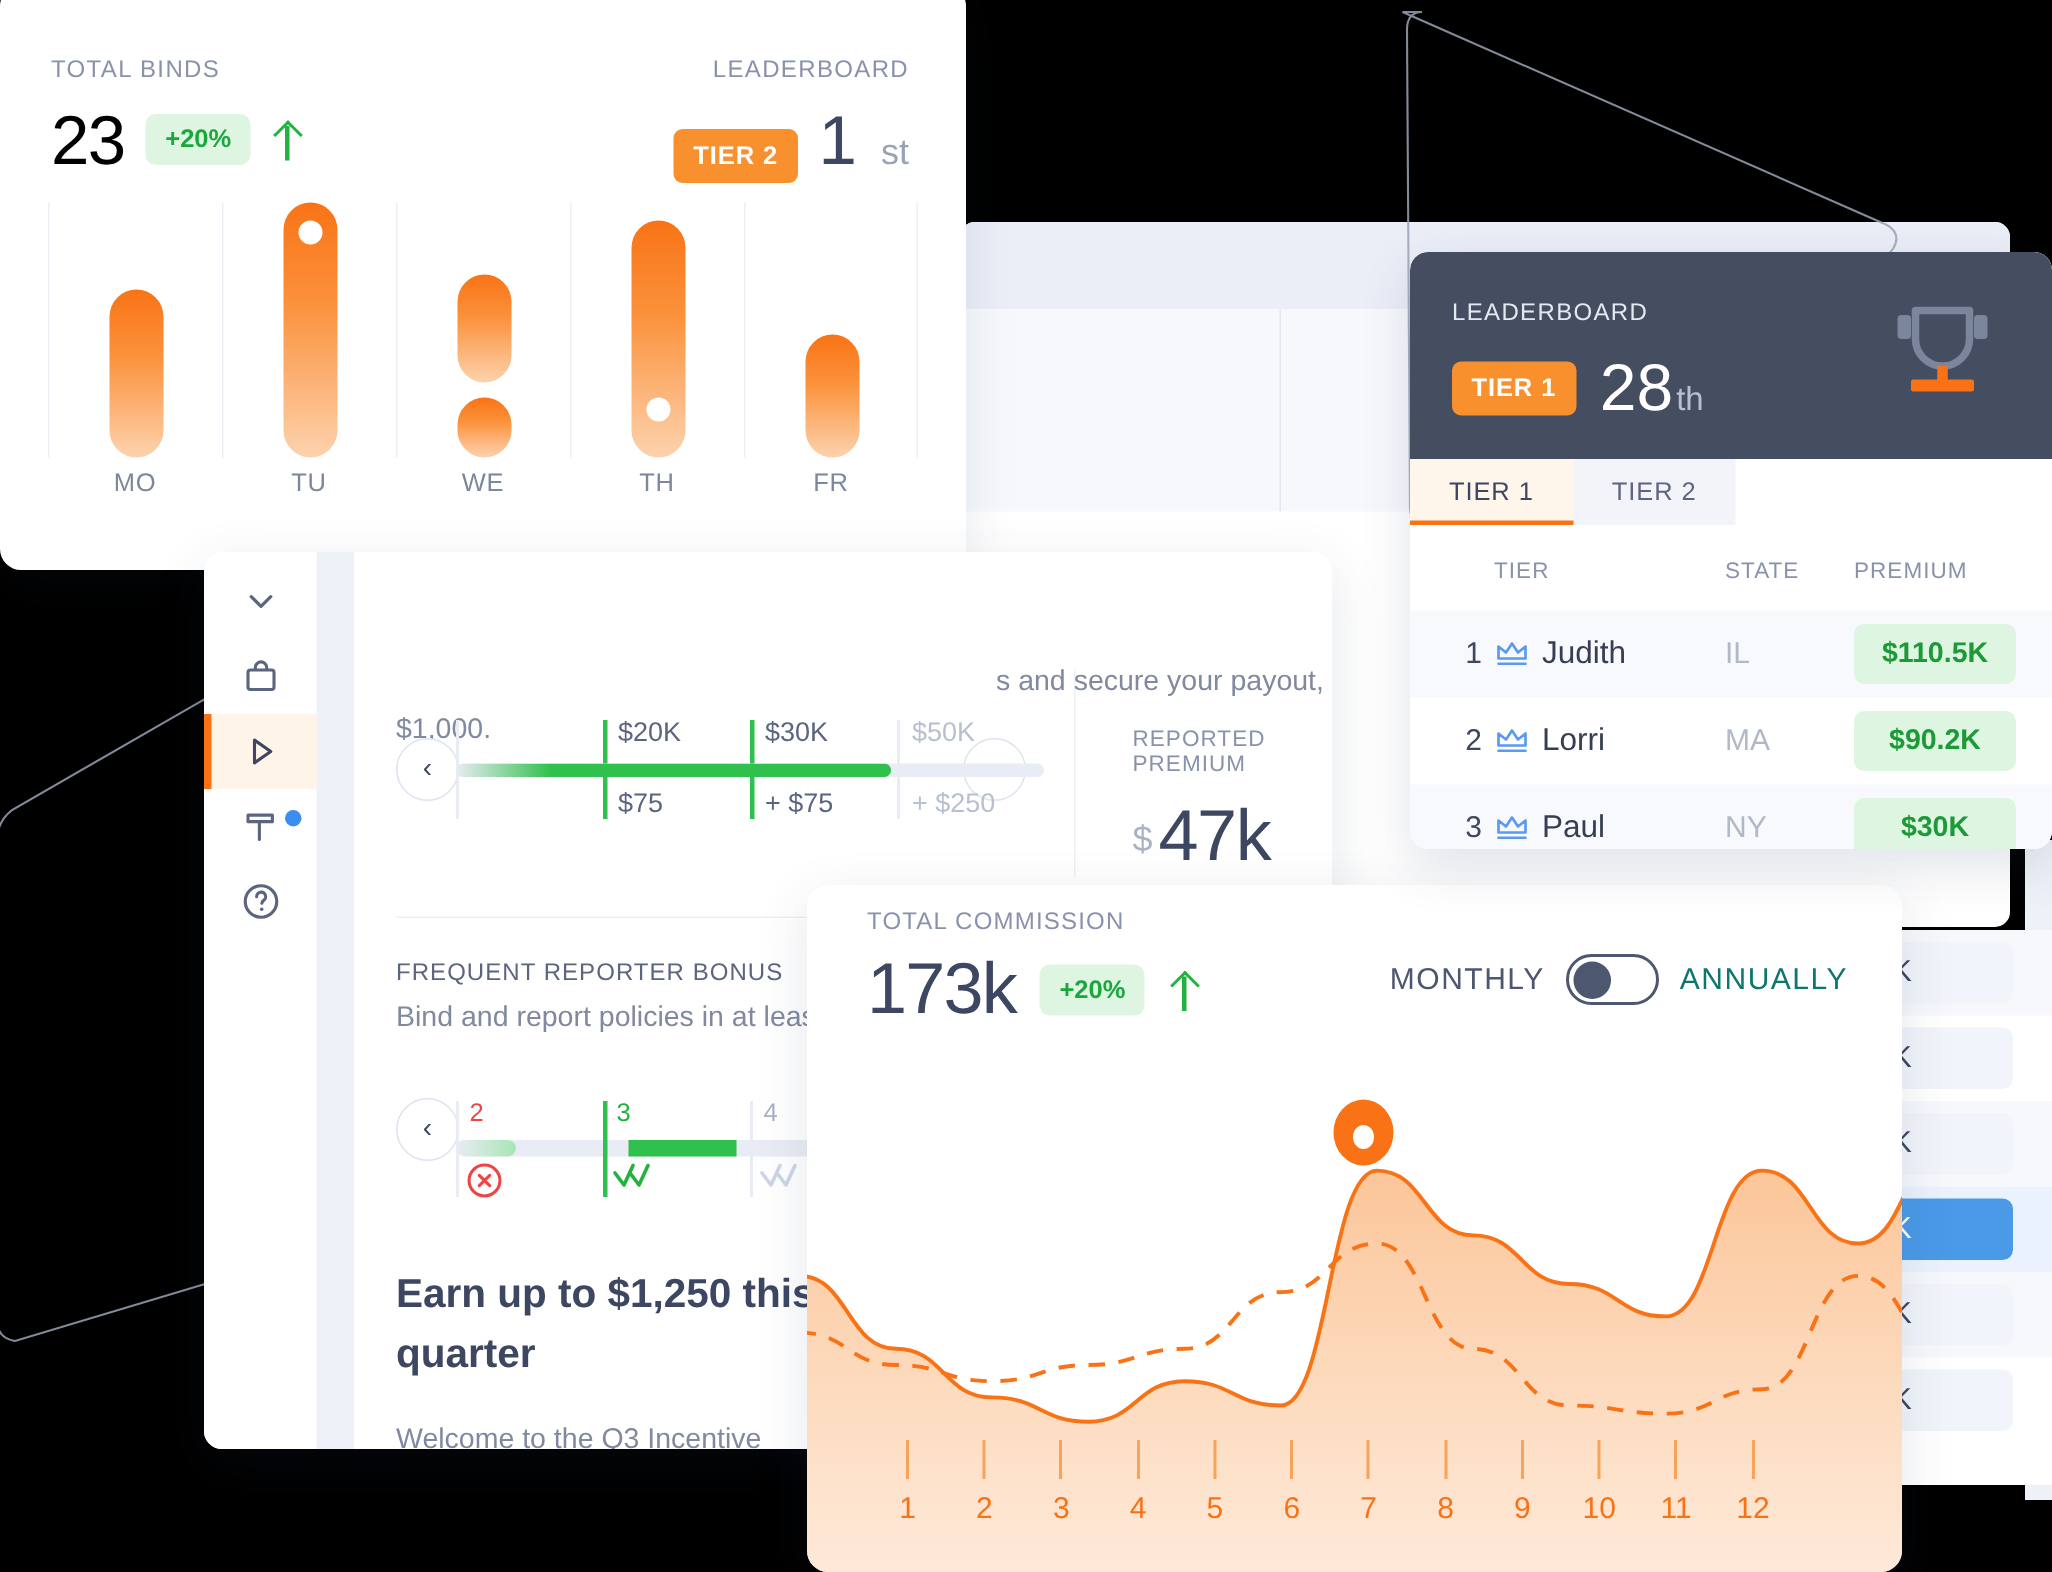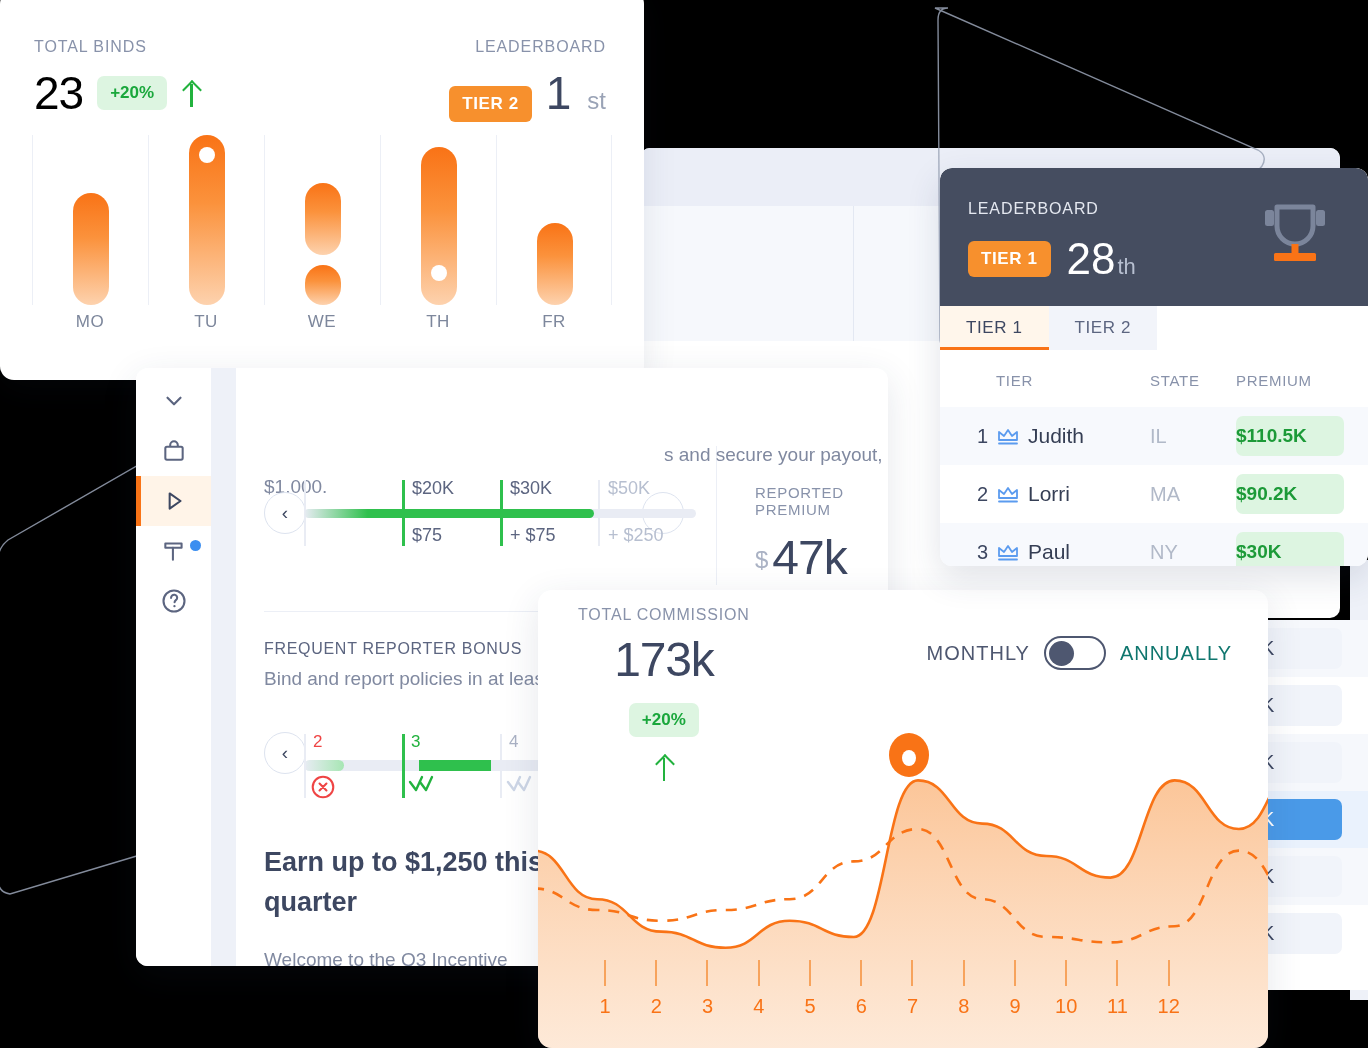--- a/index.html
+++ b/index.html
@@ -207,21 +207,21 @@
   
   .chart-card {
     position: absolute; left: 538px; top: 590px;
     width: 730px; height: 458px;
     background: #ffffff; border-radius: 14px 14px 14px 14px;
     box-shadow: 0 10px 36px rgba(40,55,90,.12);
     overflow: hidden;
   }
   .chart-head { display: flex; align-items: flex-start; justify-content: space-between; padding: 16px 36px 0 40px; }
   .tc-label { font-size: 16px; letter-spacing: .8px; color: #8892aa; }
-  .tc-row { display: flex; align-items: center; gap: 16px; margin-top: 8px; flex-direction: column; }
+  .tc-row { display: flex; align-items: center; gap: 16px; margin-top: 8px; }
   .tc-num { font-size: 48px; color: #3d4761; letter-spacing: -1.2px; }
   .toggle-wrap { display: flex; align-items: center; gap: 14px; margin-top: 30px; }
   .tg-left { font-size: 20px; letter-spacing: 1px; color: #4e5770; text-align: right; }
   .tg-right { font-size: 20px; letter-spacing: 1px; color: #0f766e; }
   .switch {
     width: 62px; height: 34px; border-radius: 17px; border: 2.5px solid #4e5770;
     background: #fff; position: relative;
   }
   .switch .knob {
     position: absolute; left: 3px; top: 3px; width: 25px; height: 25px;
@@ -264,21 +264,21 @@
     text-align: left; padding: 22px 0 18px 0; background:#fff;
   }
   .lb-table td { padding: 0; height: 58px; vertical-align: middle; }
   .lb-table tr.odd td { background: #f7f9fd; }
   .c-rank { width: 56px; text-align: right; padding-right: 8px !important; font-size: 20px; color: #3d4761; }
   .c-name { font-size: 21px; color: #353e54; }
   .c-state { width: 86px; font-size: 20px; color: #b1b9c8; }
   .c-prem { width: 132px; }
   .prem-pill {
     display: inline-block; background: #ddf5e1; color: #1c9a38; font-weight: 700;
-    font-size: 19px; padding: 9px 0; border-radius: 7px; text-align: left; width: 108px;
+    font-size: 19px; padding: 9px 0; border-radius: 7px; text-align: center; width: 108px;
   }
   .crown { display: inline-block; vertical-align: -3px; margin-right: 8px; }
 
   .icon { display:block; }
 </style>
 </head>
 <body>
 
 <div id="stage">
 

